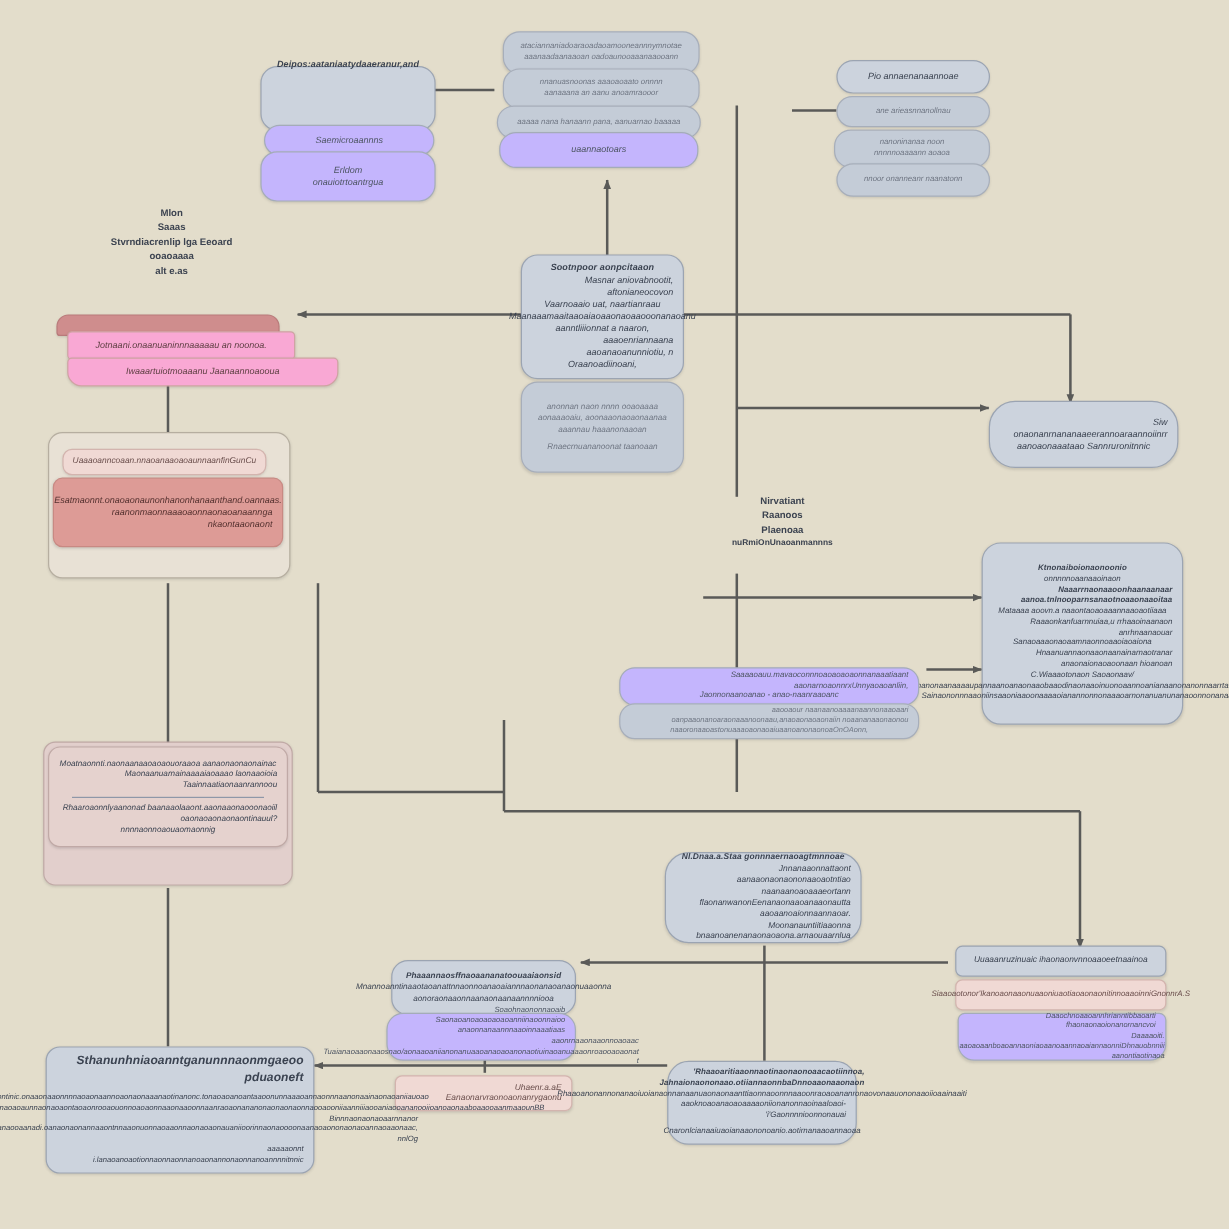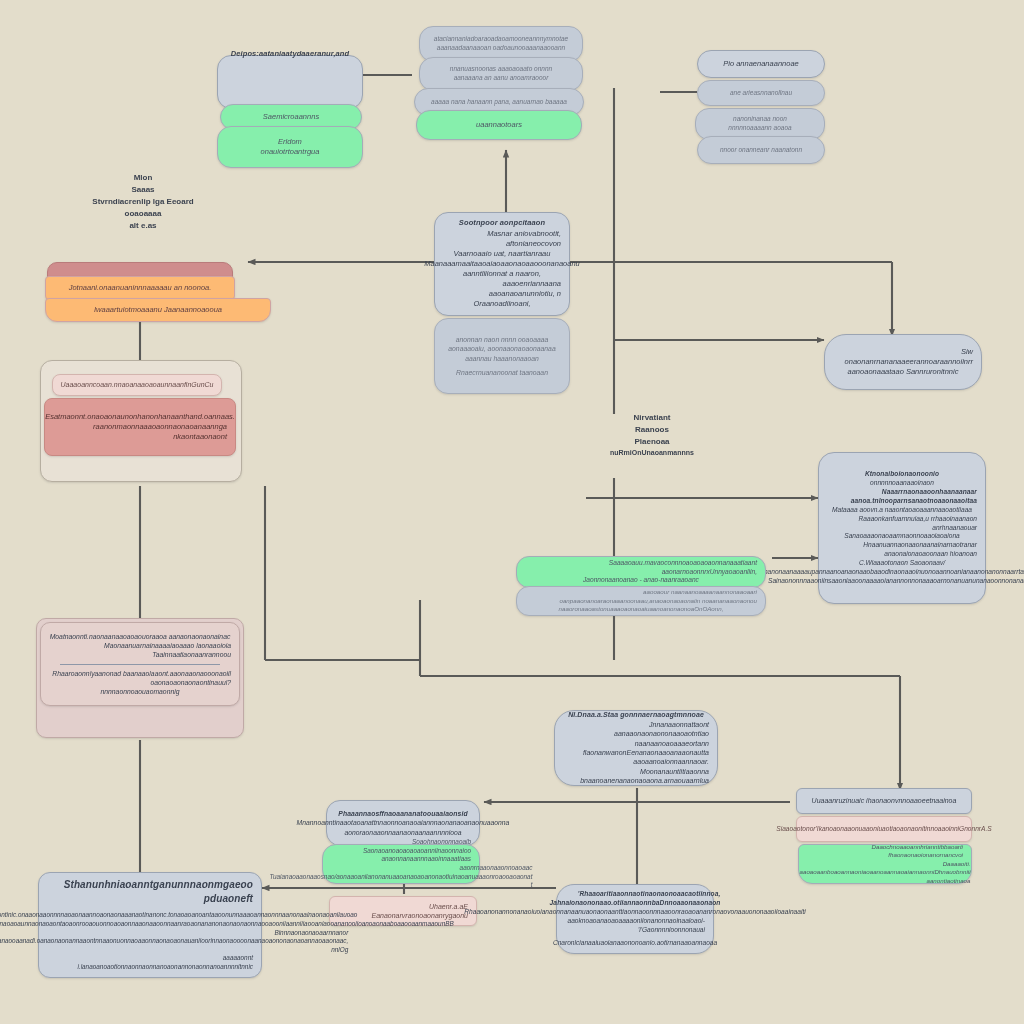--- a/index.html
+++ b/index.html
@@ -35,26 +35,26 @@
     font-size:7.5px;
     box-shadow:0 1px 2px rgba(90,90,88,.18);
     filter:blur(.35px);
     font-style:italic;
   }
   .node .ttl{font-weight:bold;letter-spacing:.1px;}
   .node .ln{display:block;}
 
   
   .blue      {background:#ccd3dd;border-color:#9ba4b2;}
-  .blue-soft {background:#86efac;border-color:#a4acb8;color:#4d5563;}
+  .blue-soft {background:#c4b5fd;border-color:#a4acb8;color:#4d5563;}
   .blue-pale {background:#c4ccd7;border-color:#a7aeba;color:#6f7683;}
 
   
   .rose-head {background:#cf8d8d;border-color:#b97b7b;color:#5b3a3c;}
-  .rose      {background:#fdba74;border-color:#cfa3a3;color:#5e3f42;}
+  .rose      {background:#f9a8d4;border-color:#cfa3a3;color:#5e3f42;margin-left:11px;}
   .rose-deep {background:#dd9b96;border-color:#c88983;color:#54312f;}
   .rose-pale {background:#f0d9d4;border-color:#d3b4ae;color:#6a4e4c;}
   .shell     {background:#e7e0d4;border-color:#b6aea0;}
   .shell-rose{background:#e2cfcc;border-color:#c0a9a6;}
 
   
   .caption{
     position:absolute;z-index:2;
     color:#3c4350;font-size:8px;text-align:center;line-height:1.5;
     filter:blur(.3px);

